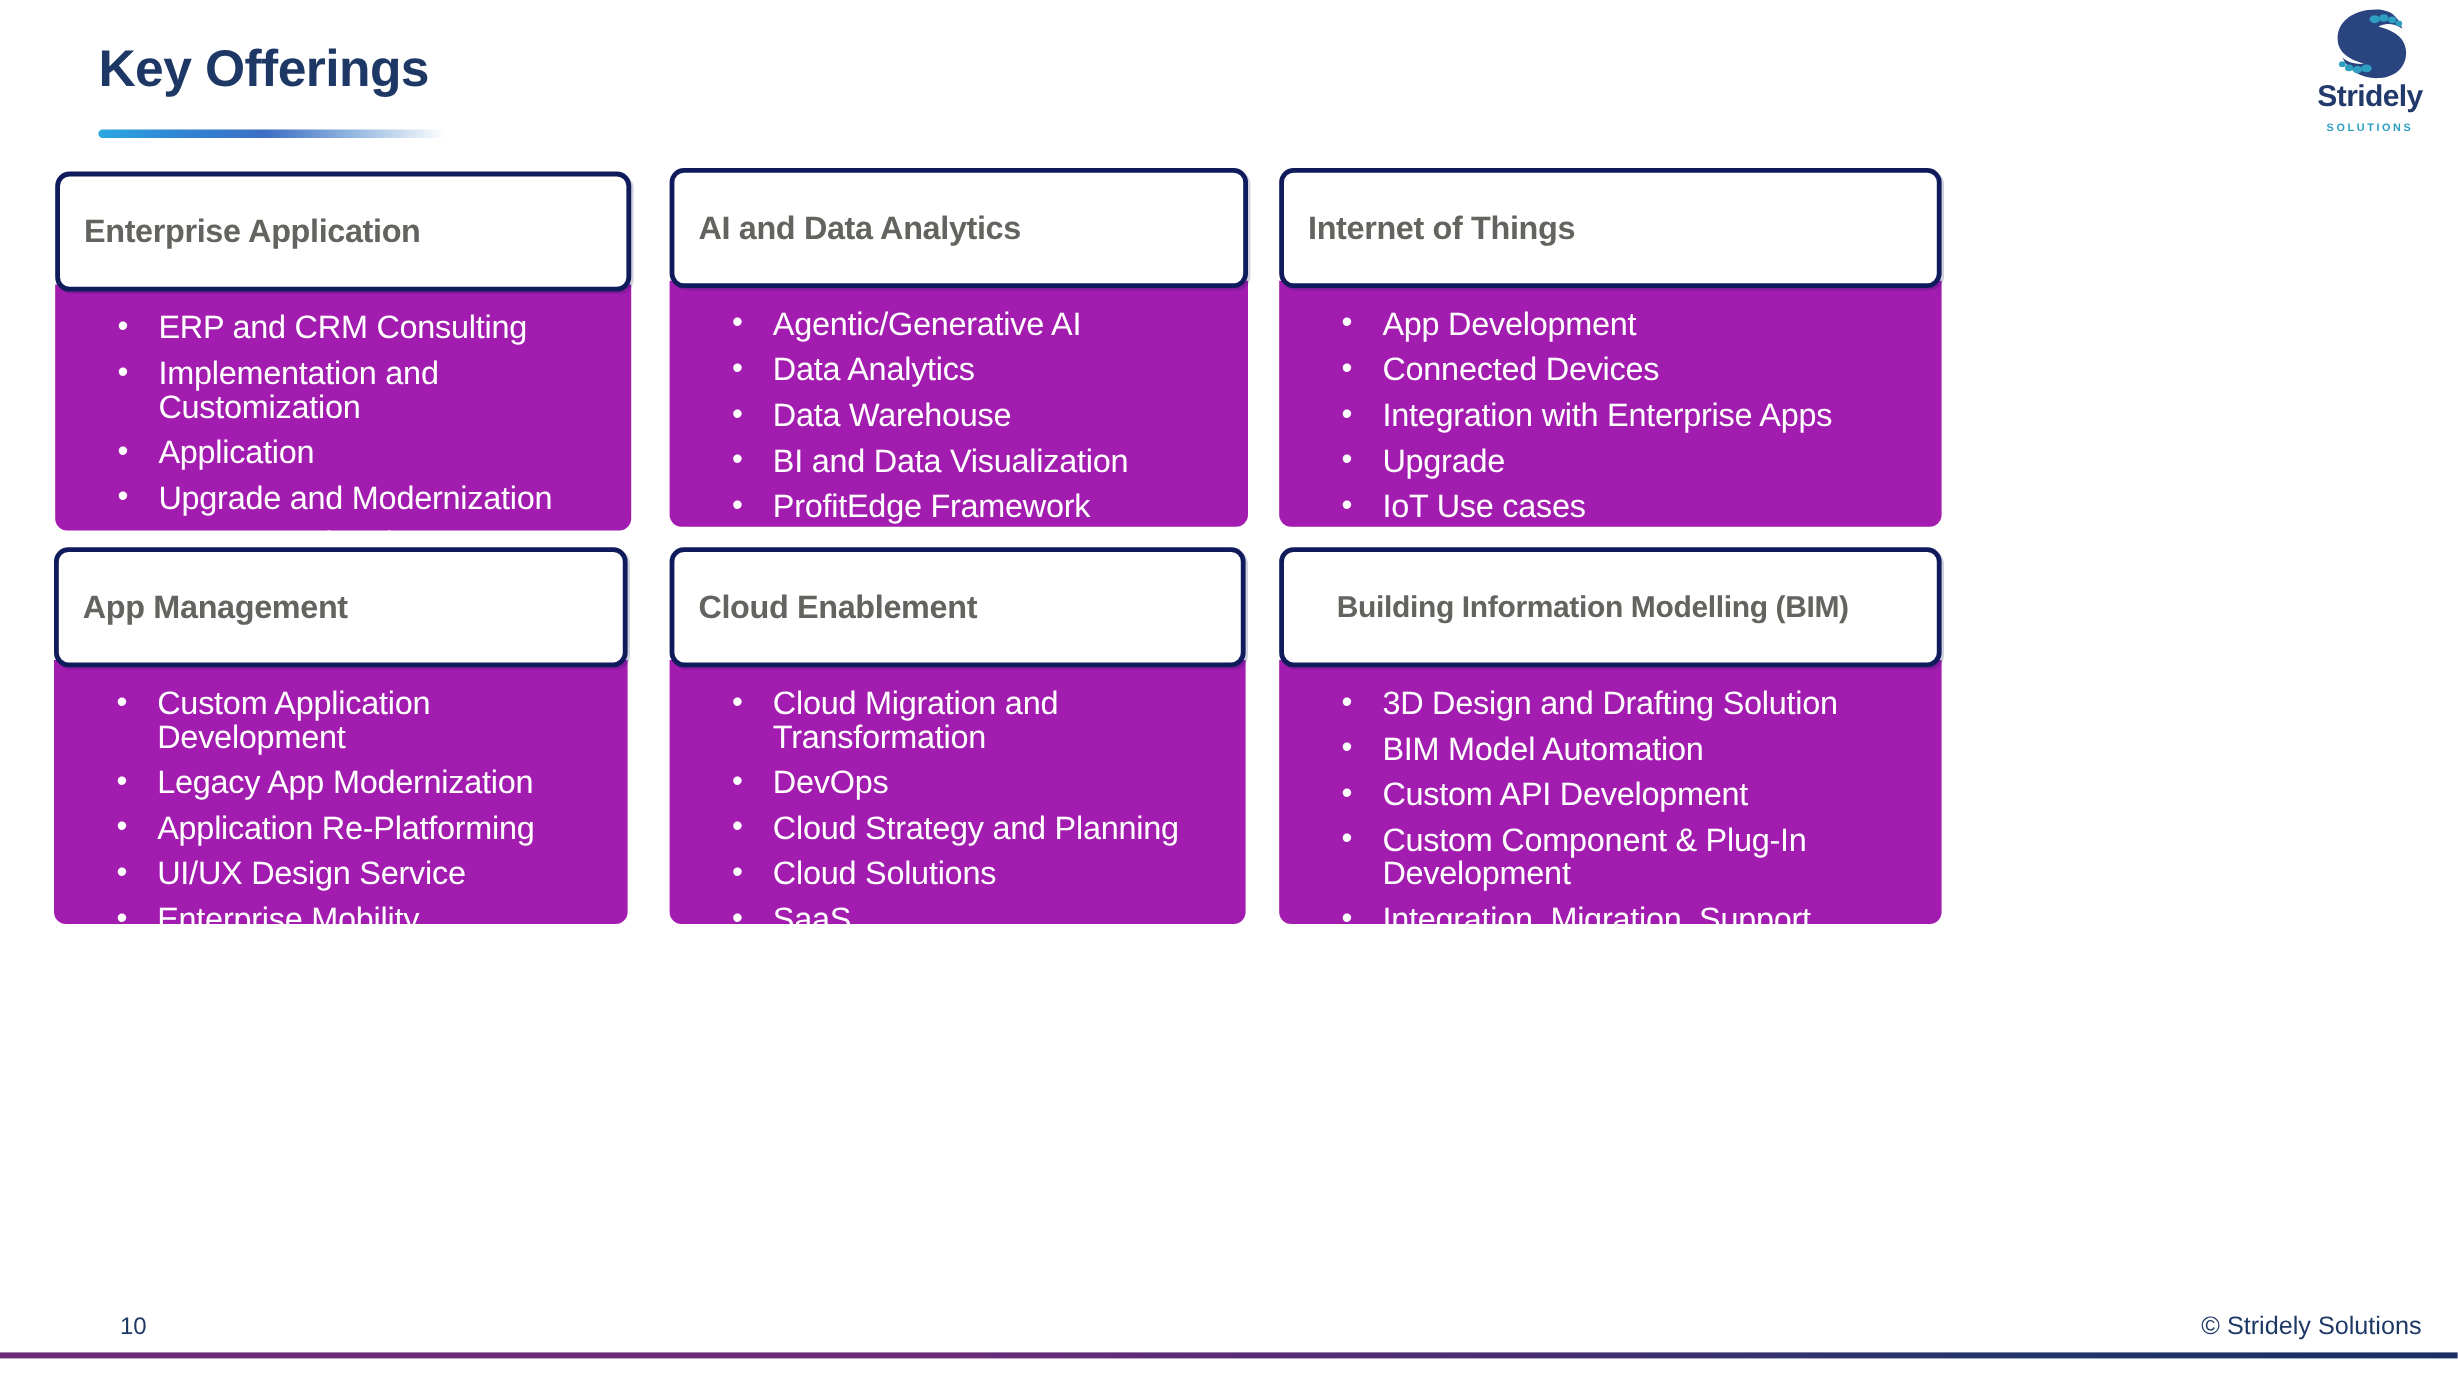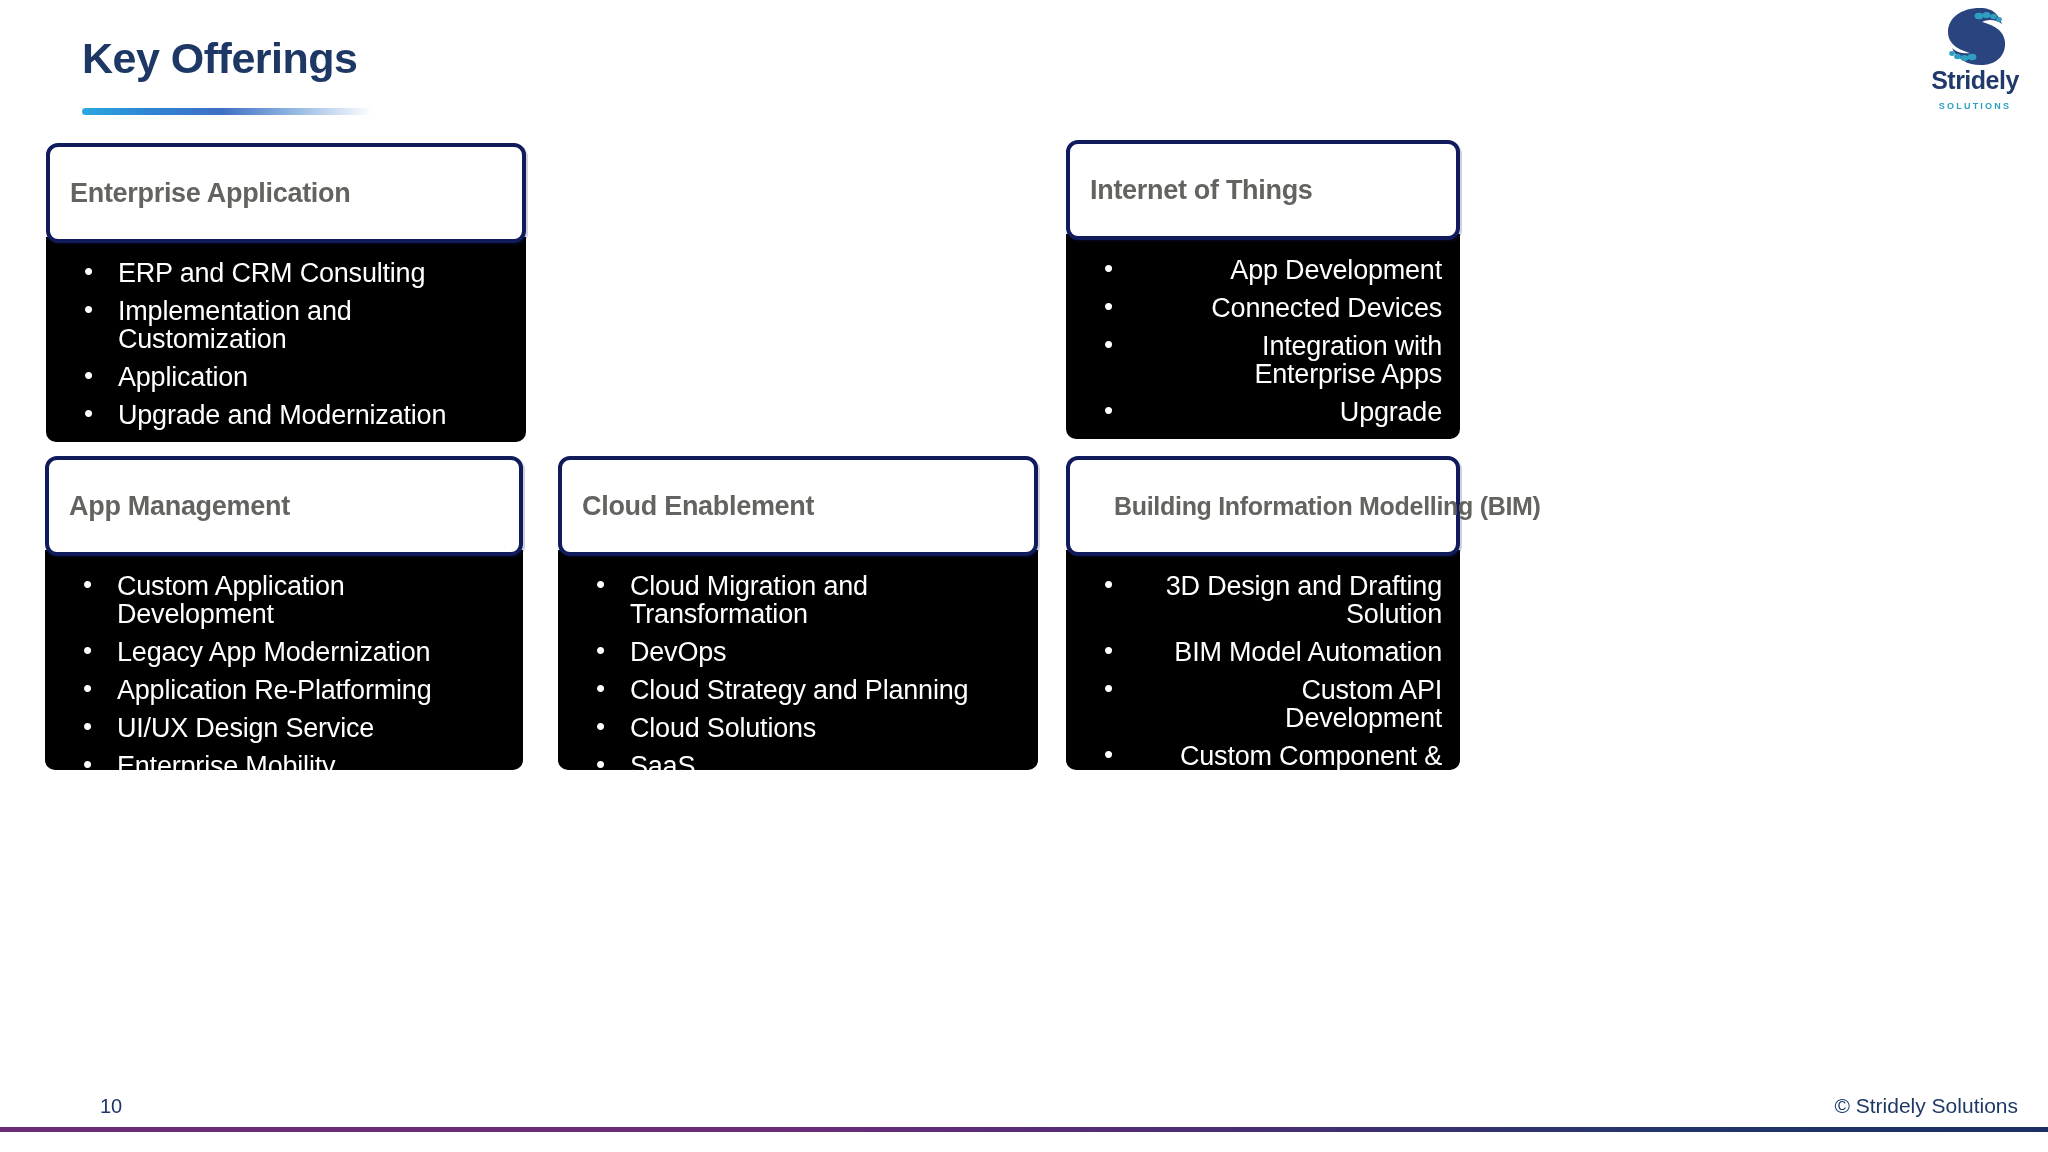--- a/index.html
+++ b/index.html
@@ -96,26 +96,26 @@
   }
   .card-title {
     font-size: 27px;
     font-weight: bold;
     color: #63635f;
     padding-left: 20px;
     letter-spacing: -0.3px;
     white-space: nowrap;
   }
   .card-body {
-    background: #000000;
+    background: #a21caf;
     border-radius: 0 0 10px 10px;
     position: relative;
     margin-top: -6px;
     z-index: 1;
-    padding: 22px 18px 20px 34px;
+    padding: 22px 18px 20px 48px;
     box-sizing: border-box;
   }
   .card-body ul {
     list-style: none;
     margin: 0;
     padding: 0;
   }
   .card-body li {
     color: #ffffff;
     font-size: 27px;
@@ -148,21 +148,21 @@
   #card-3 { left: 45px;   top: 456px; width: 478px; }
   #card-3 .card-body { height: 220px; }
   #card-4 { left: 558px;  top: 456px; width: 480px; }
   #card-4 .card-body { height: 220px; }
   #card-5 { left: 1066px; top: 456px; width: 482px; }
   #card-5 .card-body { height: 220px; }
 
   #card-5 .card-title { font-size: 25px; padding-left: 14px; margin-left: 30px; }
 
   
-  #card-2, #card-5 { width: 394px; text-align: right; }
+  #card-2, #card-5 { width: 552px; }
 
   
   .footer-rule {
     position: absolute;
     left: 0;
     top: 1127px;
     width: 2048px;
     height: 5px;
     background: linear-gradient(90deg, #6b2c7a 0%, #6b2c7a 38%, #4a2d72 60%, #22356b 82%, #1b2f63 100%);
   }
@@ -215,20 +215,34 @@
       <ul>
           <li>ERP and CRM Consulting</li>
           <li>Implementation  and Customization</li>
           <li>Application</li>
           <li>Upgrade and Modernization</li>
           <li>Support and Maintenance</li>
         </ul>
     </div>
   </div>
 
+  <div class="card" id="card-1">
+    <div class="card-header">
+      <div class="card-title">AI and Data Analytics</div>
+    </div>
+    <div class="card-body">
+      <ul>
+          <li>Agentic/Generative AI</li>
+          <li>Data Analytics</li>
+          <li>Data Warehouse</li>
+          <li>BI and Data Visualization</li>
+          <li>ProfitEdge Framework</li>
+        </ul>
+    </div>
+  </div>
 
   <div class="card" id="card-2">
     <div class="card-header">
       <div class="card-title">Internet of Things</div>
     </div>
     <div class="card-body">
       <ul>
           <li>App Development</li>
           <li>Connected Devices</li>
           <li>Integration with Enterprise Apps</li>

